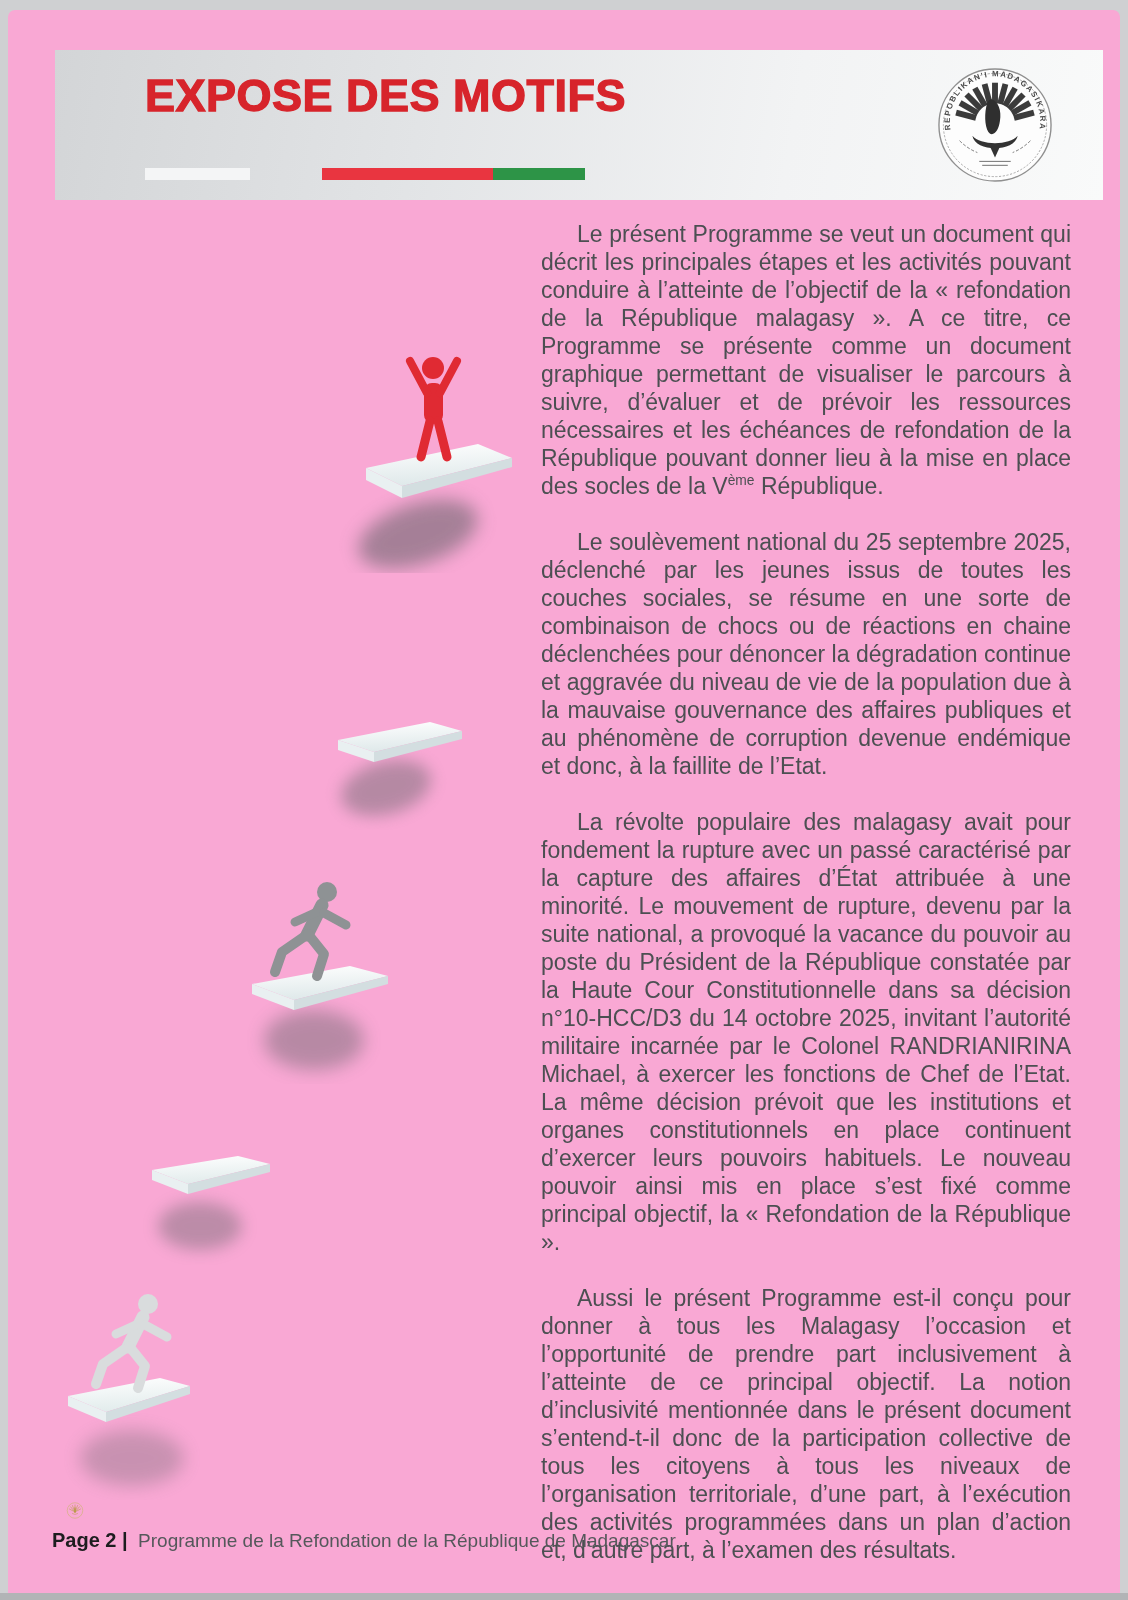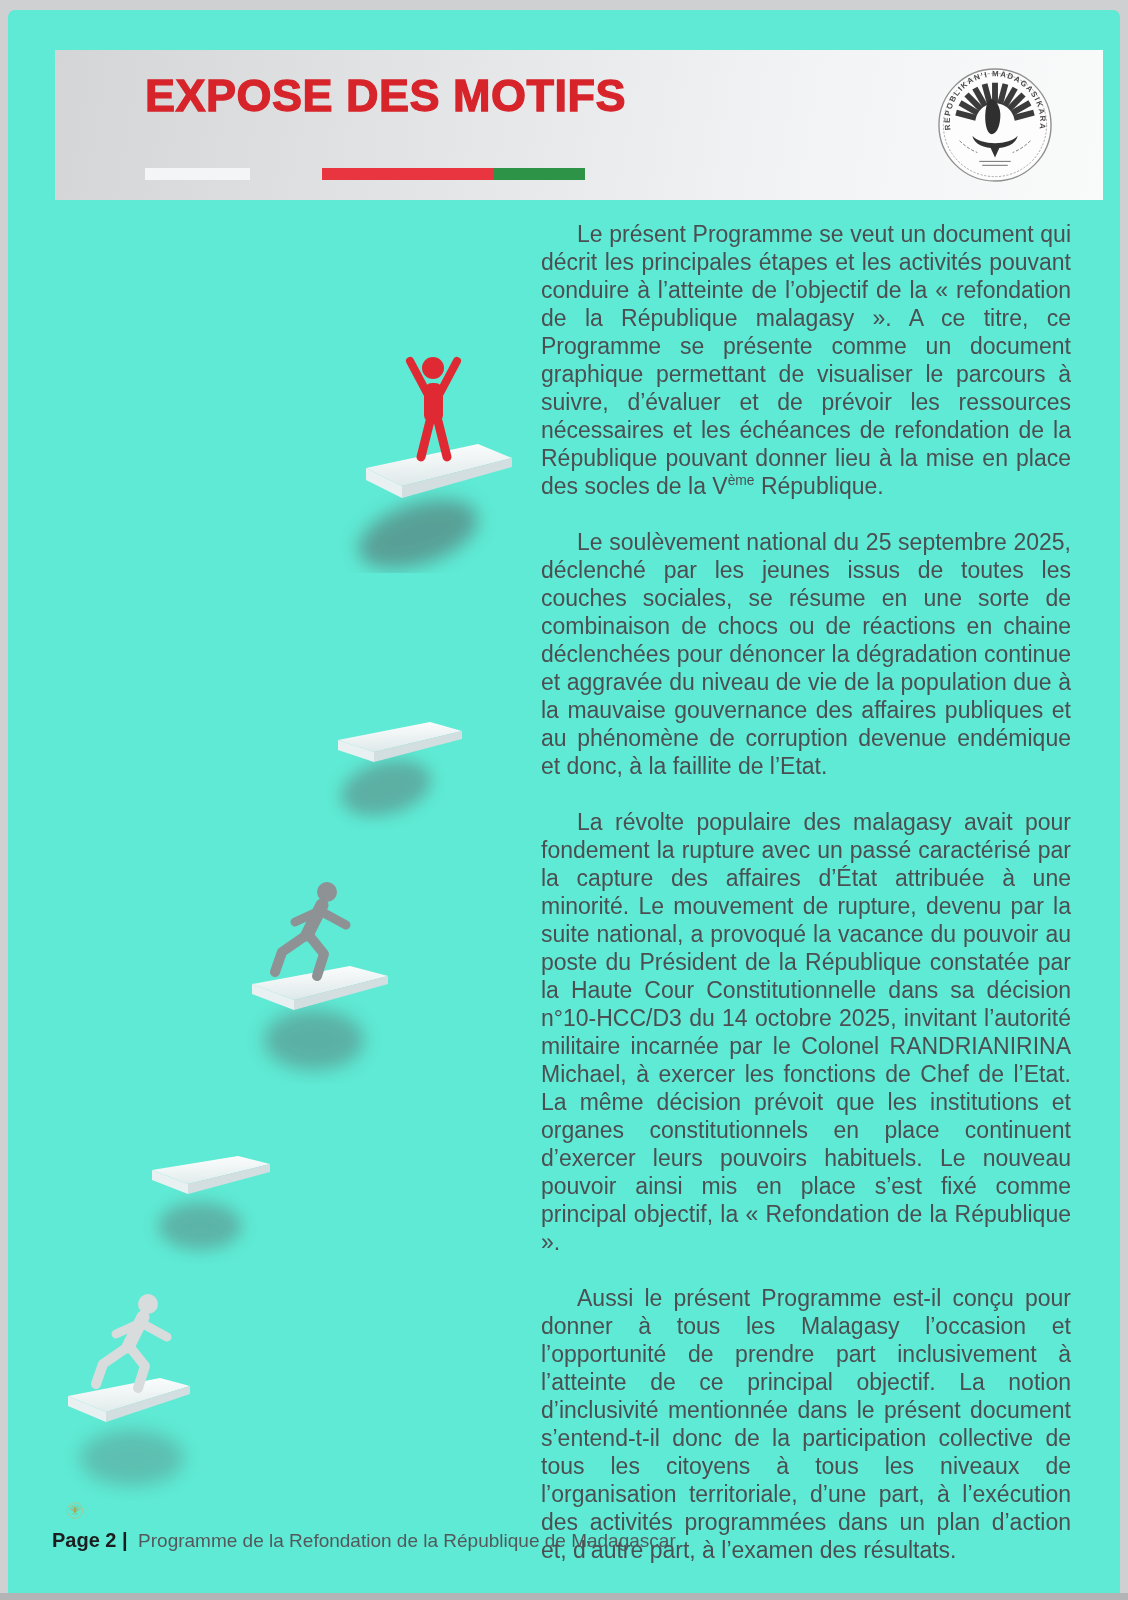--- a/index.html
+++ b/index.html
@@ -4,21 +4,21 @@
 <style>
   html,body{margin:0;padding:0;}
   body{
     width:1128px;height:1600px;
     background:#cfd0d2;
     font-family:"Liberation Sans","DejaVu Sans",sans-serif;
     overflow:hidden;position:relative;
   }
   .page{
     position:absolute;left:8px;top:10px;width:1112px;height:1583px;
-    background:#5eead4;border-radius:7px 7px 0 0;
+    background:#f9a8d4;border-radius:7px 7px 0 0;
   }
   .bottom-strip{
     position:absolute;left:0;bottom:0;width:1128px;height:7px;background:#b2b4b6;
   }
   
   .banner{
     position:absolute;left:47px;top:40px;width:1048px;height:150px;
     background:linear-gradient(100deg,#d3d5d7 0%,#e2e4e6 35%,#f2f3f4 70%,#f9fafa 100%);
   }
   .banner h1{

